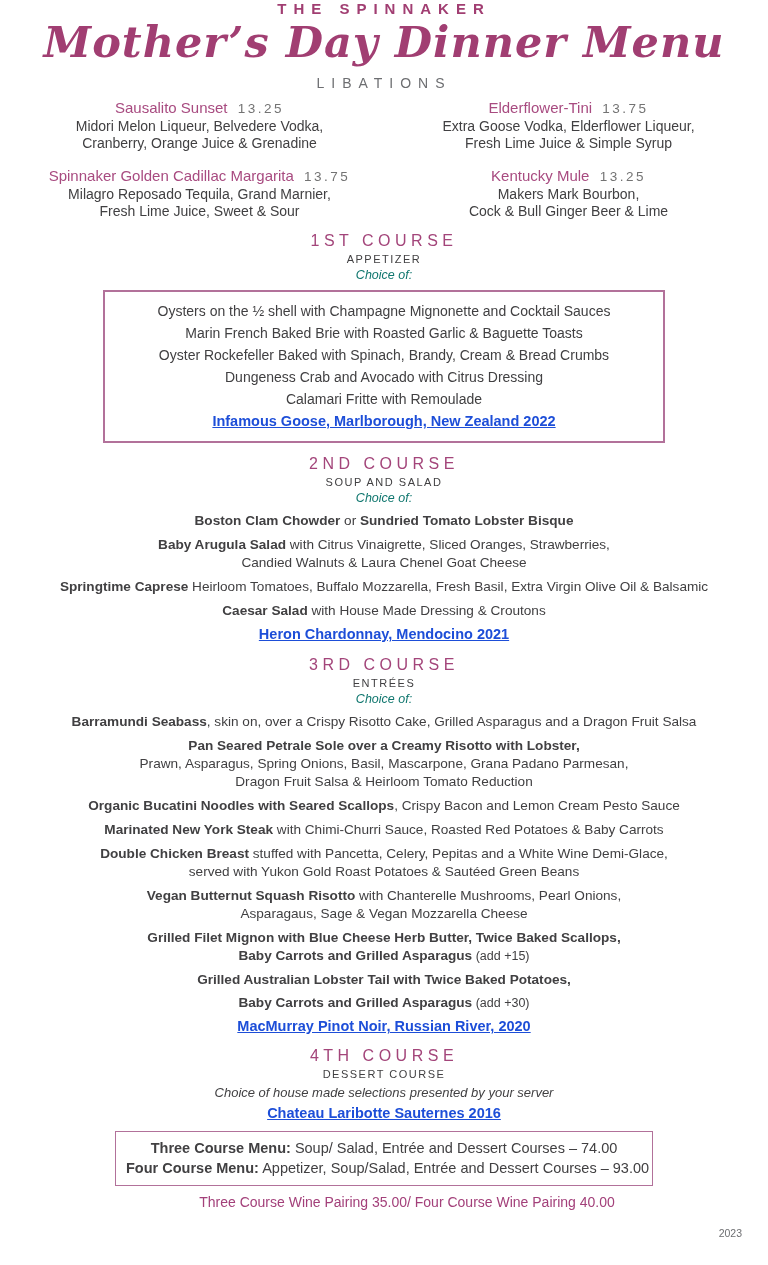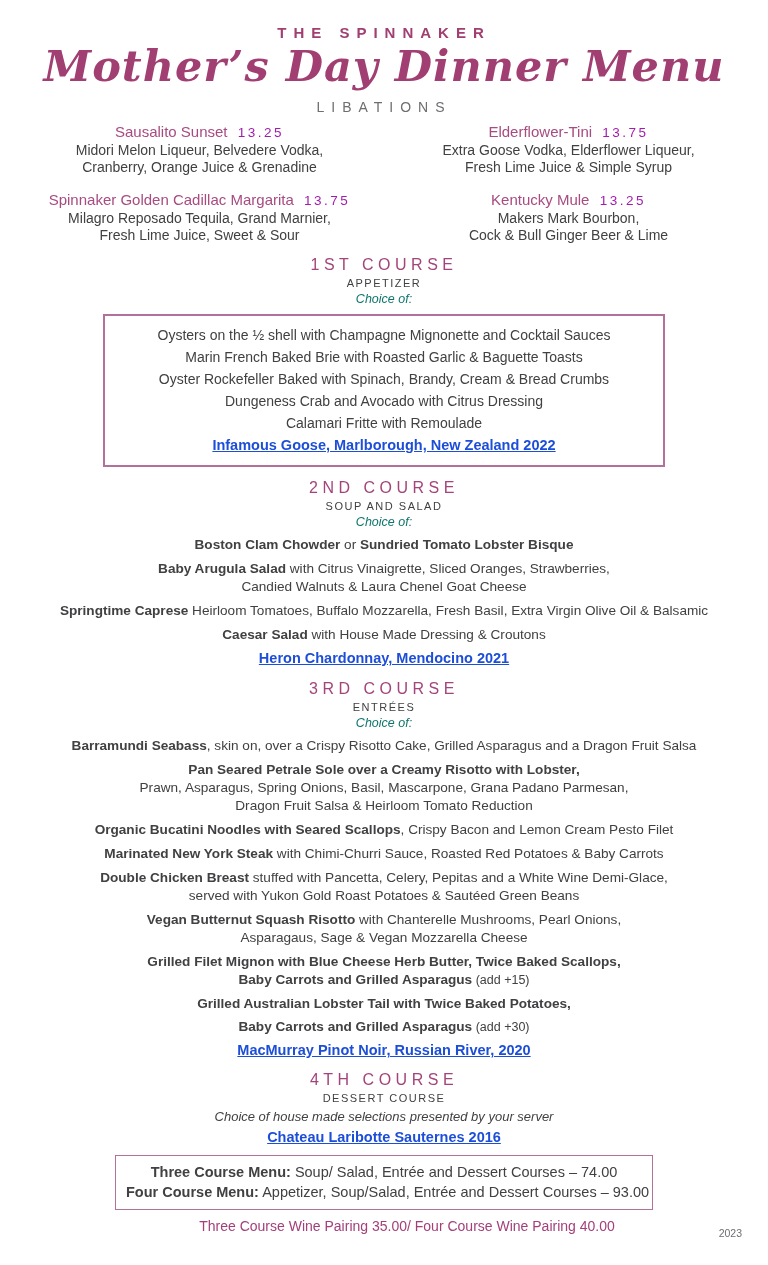--- a/index.html
+++ b/index.html
@@ -2,39 +2,39 @@
 <html><head>
 <meta charset="utf-8">
 <style>
   html,body{margin:0;padding:0;}
   body{
     width:768px;height:1265px;overflow:hidden;position:relative;
     background:#ffffff;color:#414042;
     font-family:"Liberation Sans", sans-serif;
     -webkit-font-smoothing:antialiased;
   }
-  .page{padding-top:24px;text-align:center;}
+  .page{text-align:center;}
 
   
   .restaurant{font-size:15px;letter-spacing:7px;font-weight:600;color:#a13e72;}
   .script-title{
     font-family:"DejaVu Serif", serif;font-style:italic;font-weight:bold;
     font-size:43px;line-height:1.1;color:#a13e72;margin-top:2px;letter-spacing:1px;
   }
   .libations-heading{font-size:14px;letter-spacing:7px;color:#6d6e71;margin-top:9px;}
 
   
   .libations{
     margin:8px auto 0 auto;width:712px;
     display:grid;grid-template-columns:1fr 1fr;column-gap:26px;row-gap:15px;
   }
   .cocktail{text-align:center;}
   .cocktail-title{font-size:15px;line-height:18px;}
   .cname{color:#a84b80;}
-  .cprice{color:#a21caf;letter-spacing:2.5px;font-size:13.5px;margin-left:6px;}
+  .cprice{color:#737373;letter-spacing:2.5px;font-size:13.5px;margin-left:6px;}
   .cdesc{font-size:14px;line-height:17px;color:#414042;}
 
   
   .course-heading{font-size:16px;letter-spacing:4.5px;color:#a3457a;font-weight:500;margin:0;}
   .course-sub{font-size:11px;letter-spacing:1.5px;color:#414042;font-weight:400;margin:3px 0 0 0;}
   .choice{font-size:12.5px;font-style:italic;color:#0f766e;margin-top:3px;}
 
   .c1{margin-top:12px;}
   .app-box{
     width:534px;margin:8px auto 0 auto;border:2px solid #b2719a;
@@ -153,21 +153,21 @@
     <div class="items">
       <div class="item">
         <div class="iline"><span class="b">Barramundi Seabass</span><span>, skin on, over a Crispy Risotto Cake, Grilled Asparagus and a Dragon Fruit Salsa</span></div>
       </div>
       <div class="item">
         <div class="iline"><span class="b">Pan Seared Petrale Sole over a Creamy Risotto with Lobster,</span></div>
         <div class="iline"><span>Prawn, Asparagus, Spring Onions, Basil, Mascarpone, Grana Padano Parmesan,</span></div>
         <div class="iline"><span>Dragon Fruit Salsa &amp; Heirloom Tomato Reduction</span></div>
       </div>
       <div class="item">
-        <div class="iline"><span class="b">Organic Bucatini Noodles with Seared Scallops</span><span>, Crispy Bacon and Lemon Cream Pesto Filet</span></div>
+        <div class="iline"><span class="b">Organic Bucatini Noodles with Seared Scallops</span><span>, Crispy Bacon and Lemon Cream Pesto Sauce</span></div>
       </div>
       <div class="item">
         <div class="iline"><span class="b">Marinated New York Steak</span><span> with Chimi-Churri Sauce, Roasted Red Potatoes &amp; Baby Carrots</span></div>
       </div>
       <div class="item">
         <div class="iline"><span class="b">Double Chicken Breast</span><span> stuffed with Pancetta, Celery, Pepitas and a White Wine Demi-Glace,</span></div>
         <div class="iline"><span>served with Yukon Gold Roast Potatoes &amp; Sautéed Green Beans</span></div>
       </div>
       <div class="item">
         <div class="iline"><span class="b">Vegan Butternut Squash Risotto</span><span> with Chanterelle Mushrooms, Pearl Onions,</span></div>

